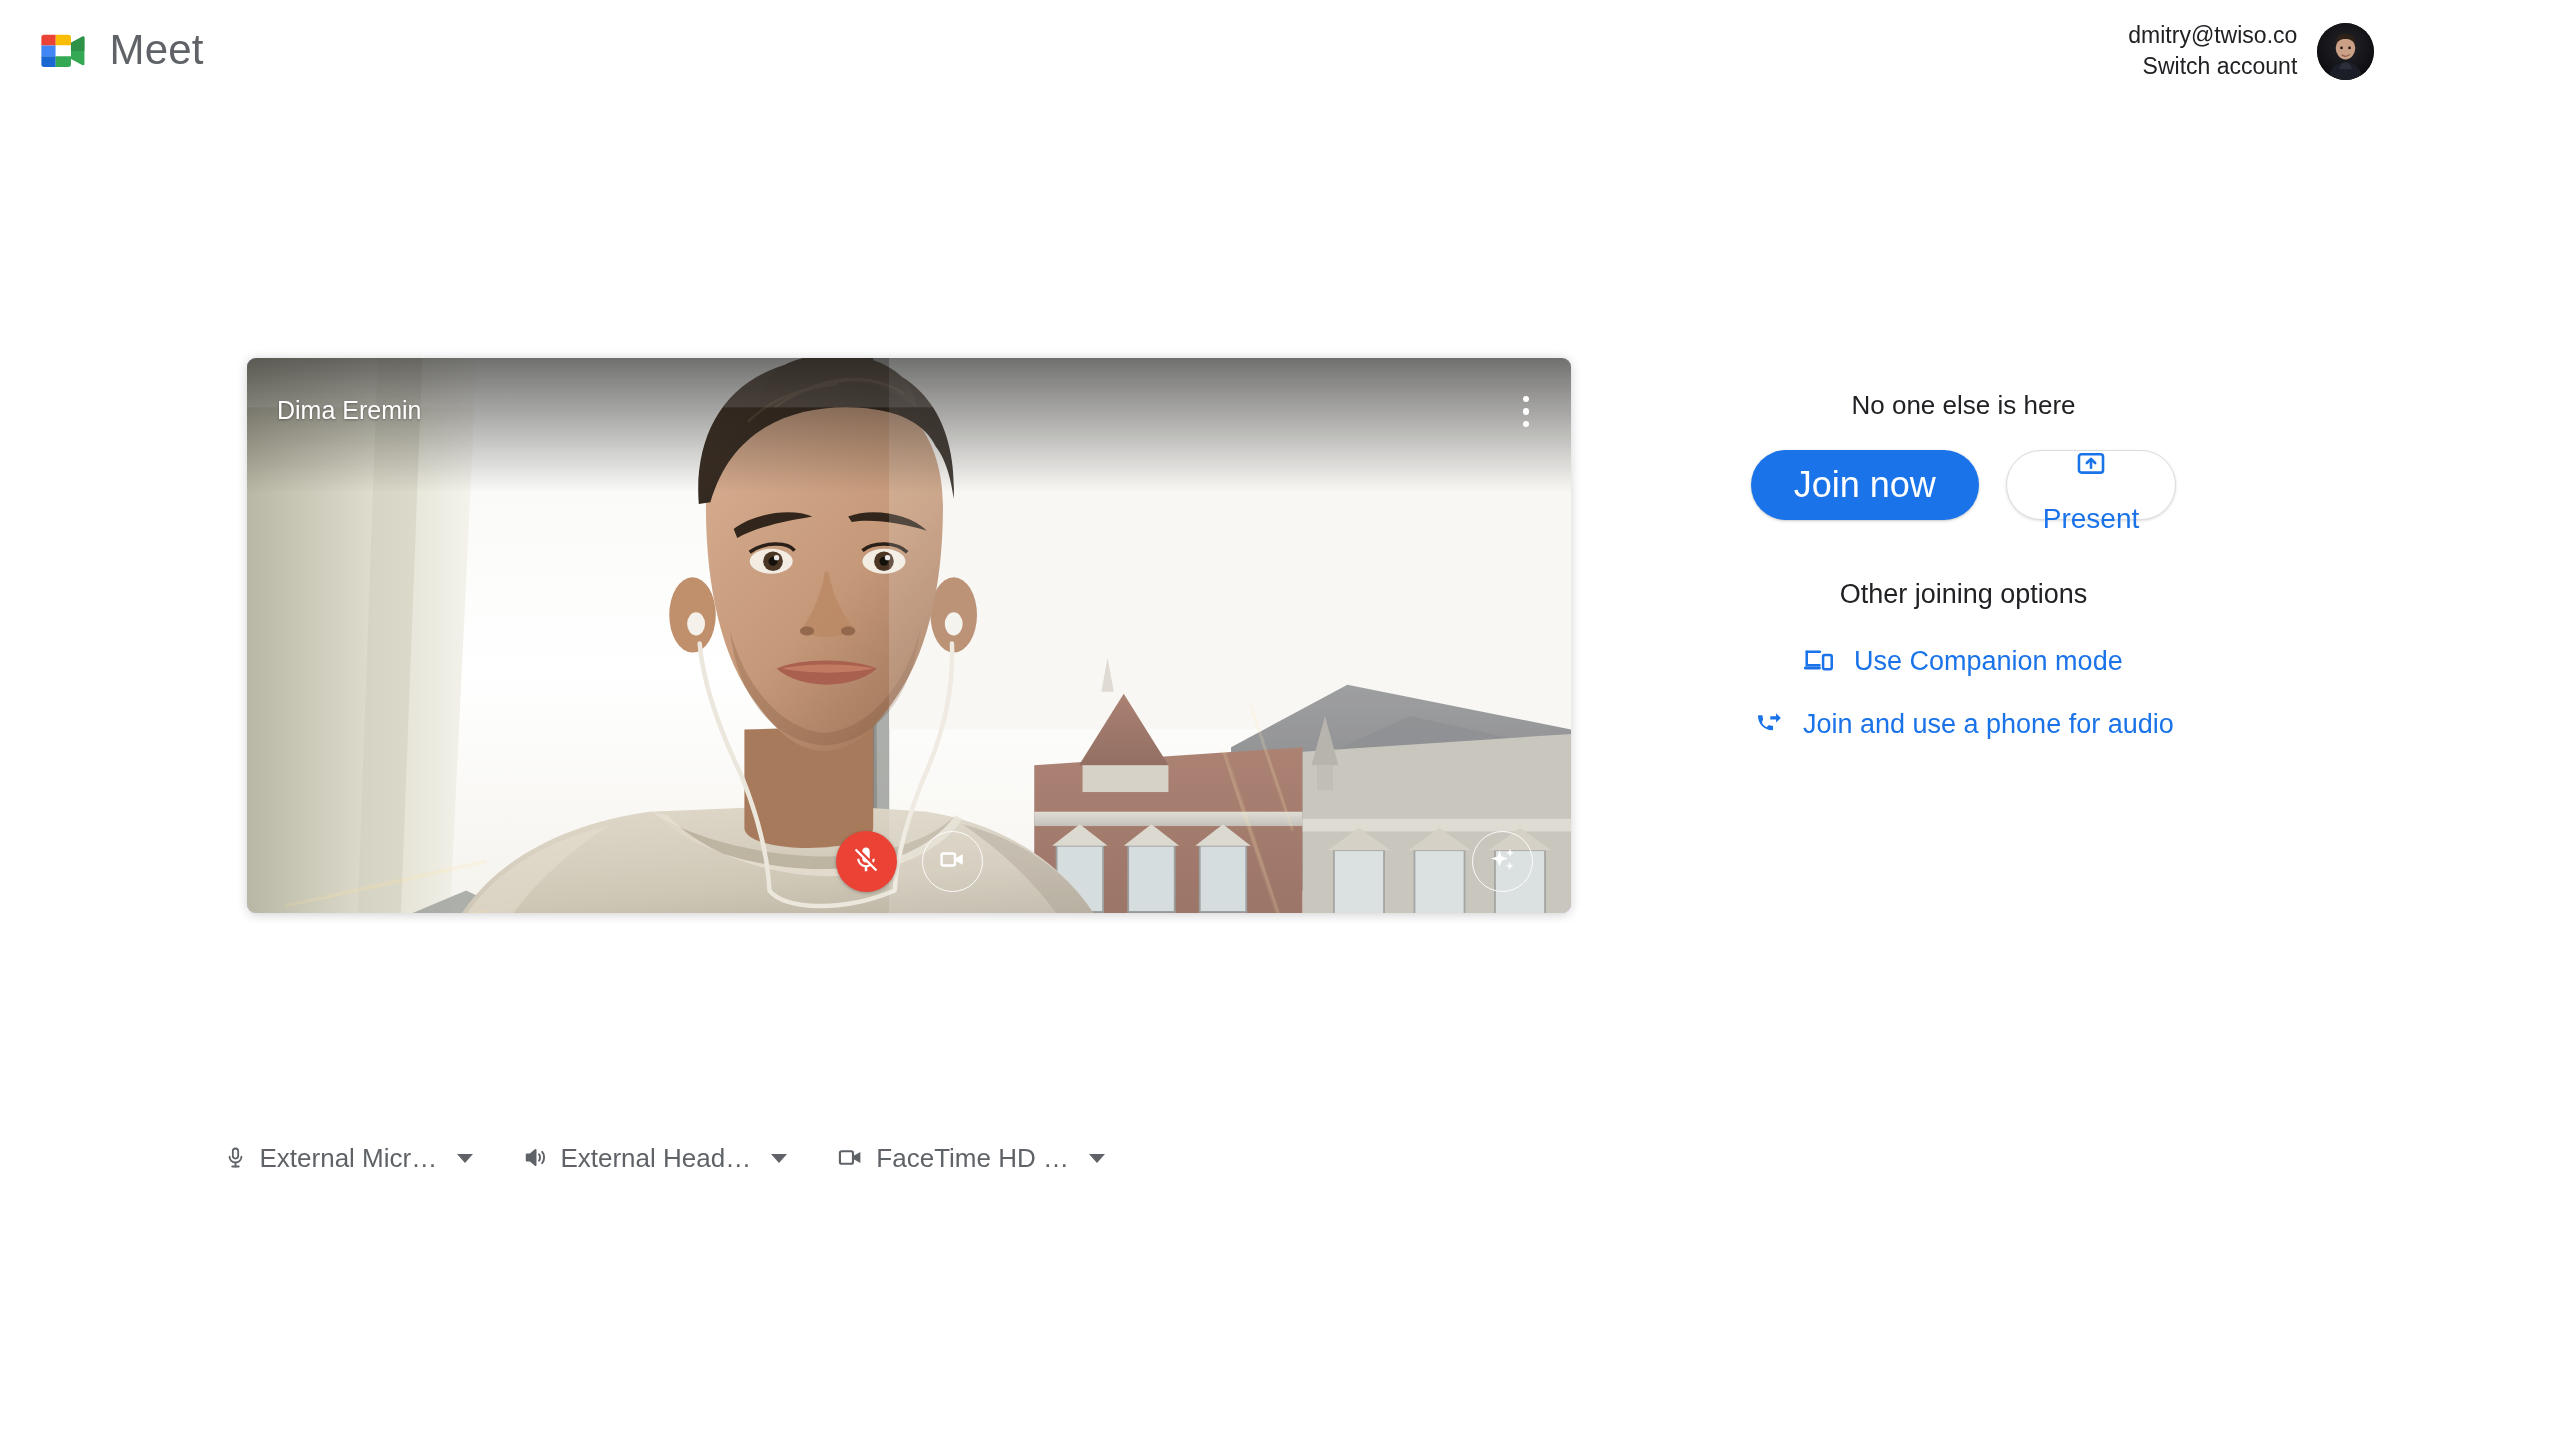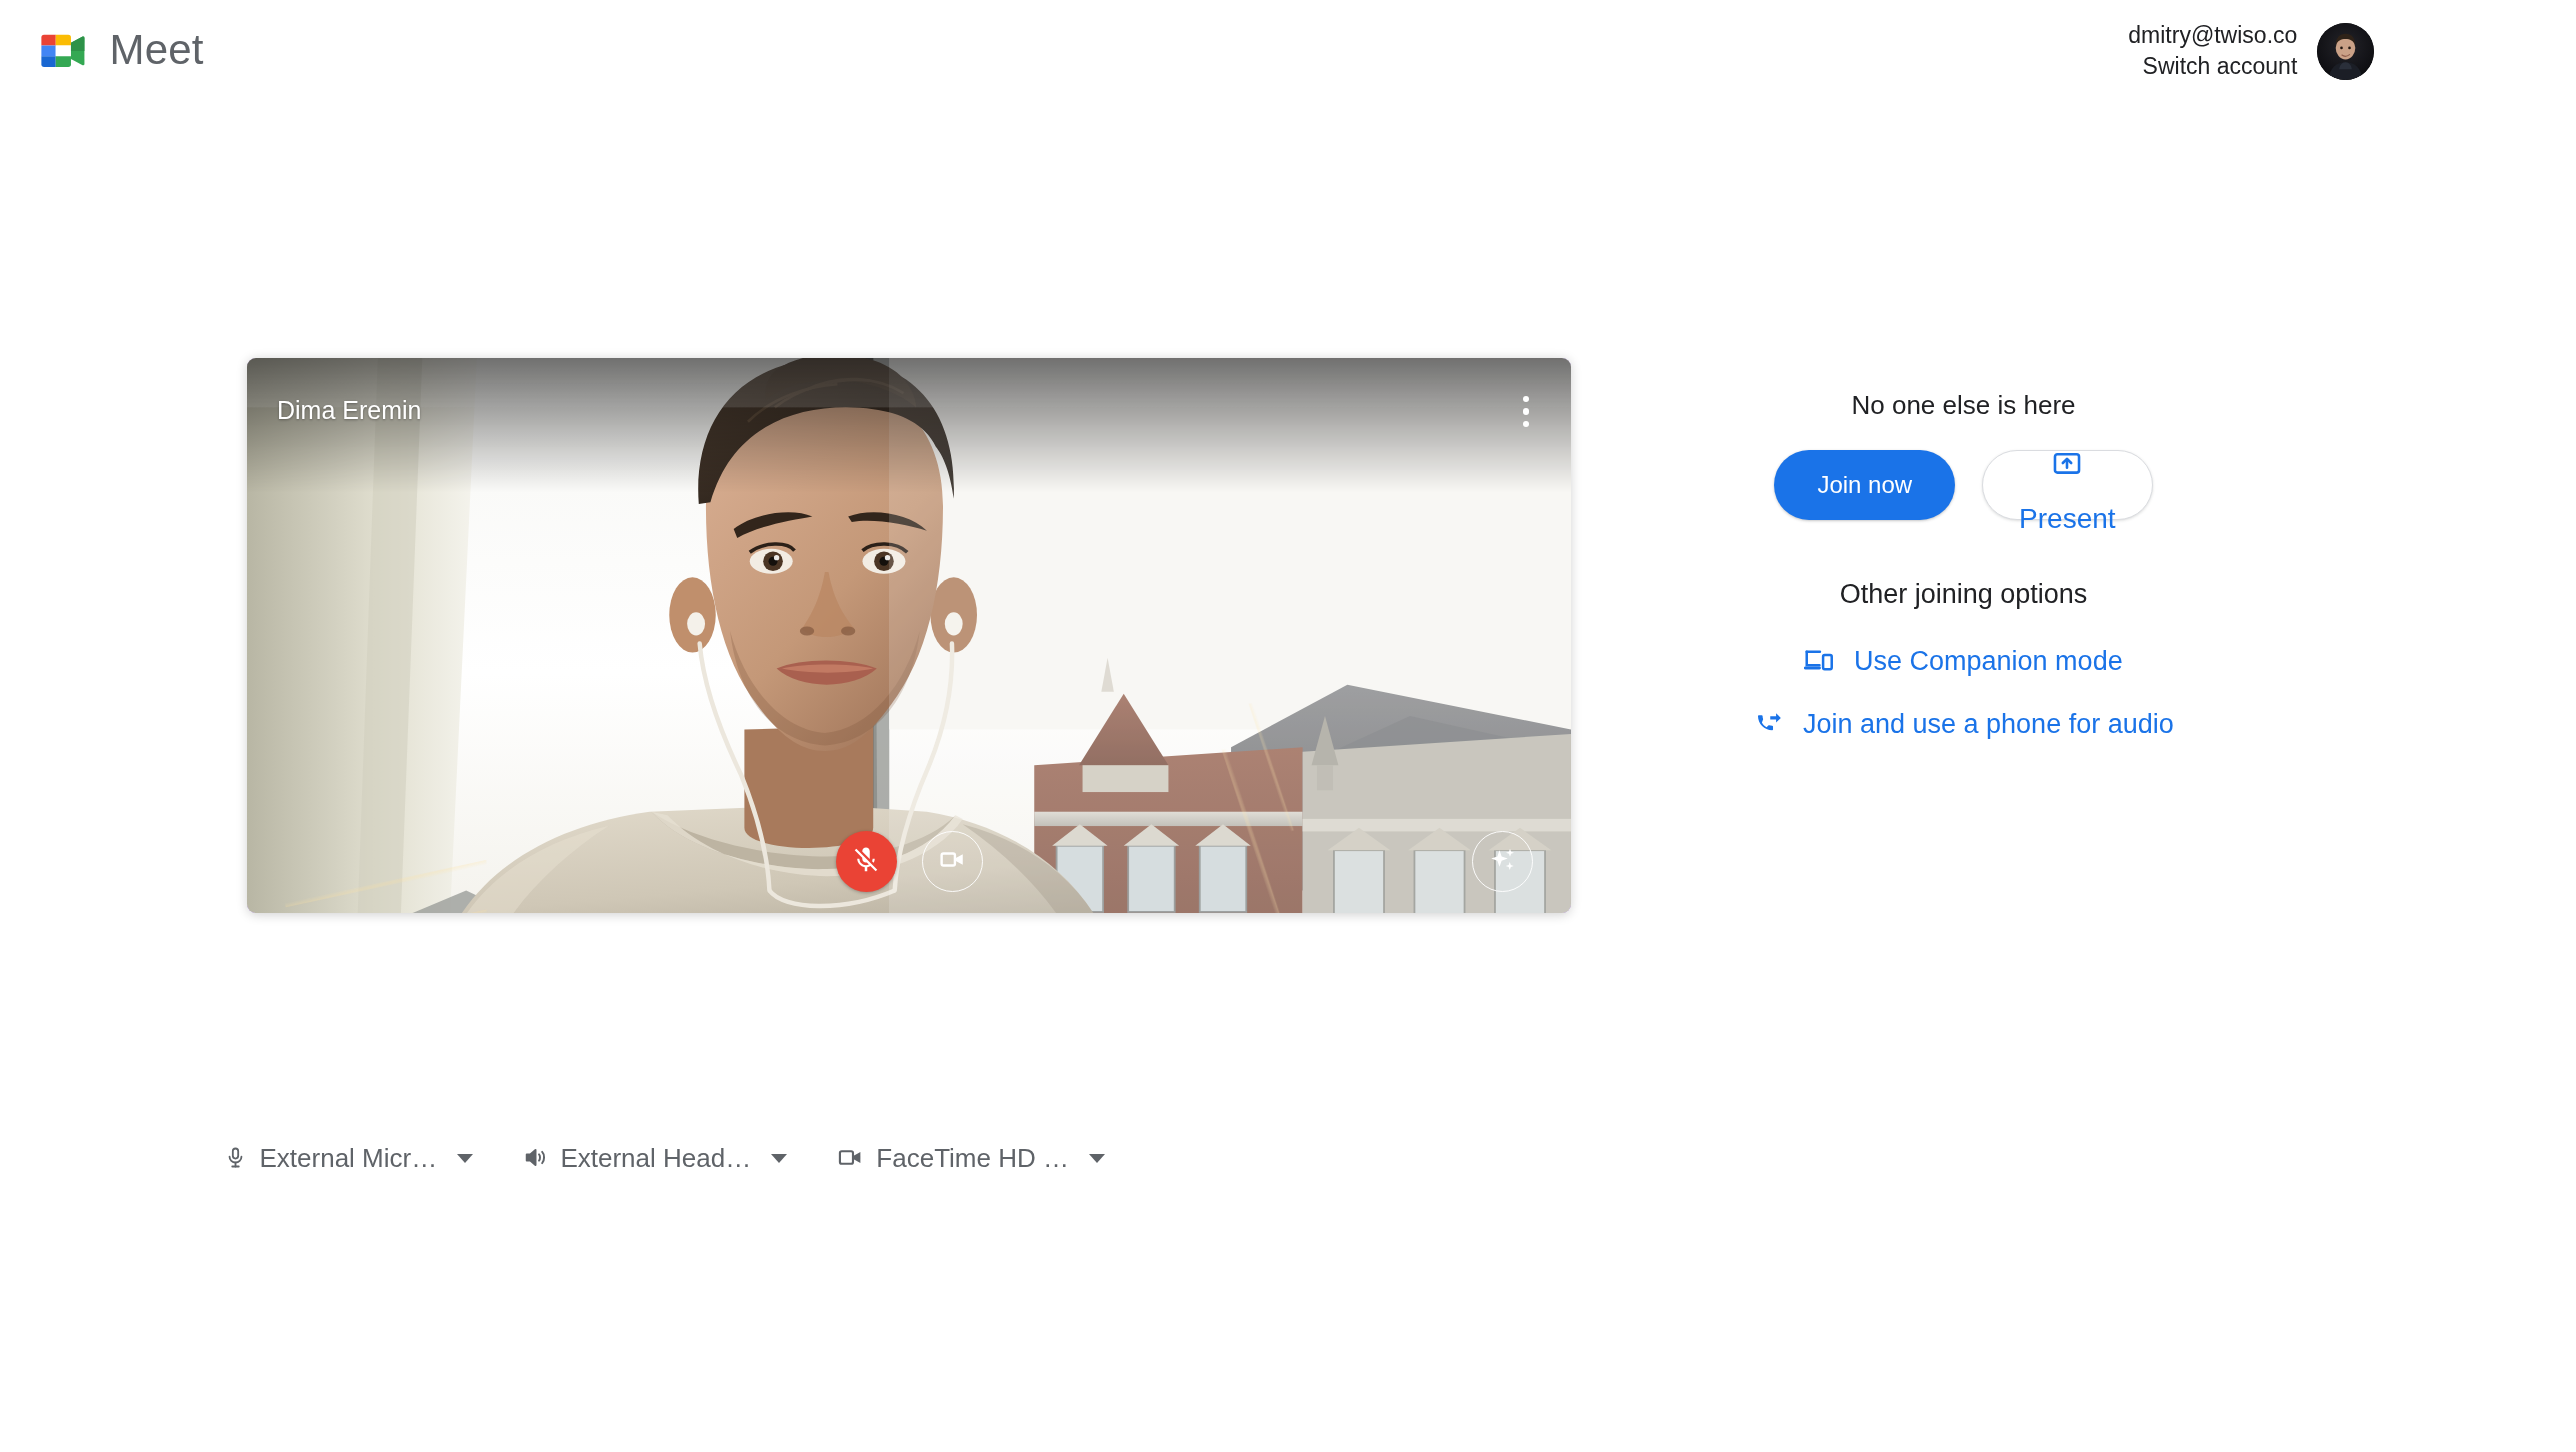--- a/index.html
+++ b/index.html
@@ -113,21 +113,21 @@
     white-space:nowrap;
   }
   .panel-sub{
     font-size:26px; color:#202124; margin-top:32px; text-align:right;
   }
   .actions{
     display:flex; align-items:center; gap:27px; margin-top:29px;
   }
   .btn-join{
     background:#1a73e8; color:#fff;
-    font-size:24px; font-weight:500;
+    font-size:36px; font-weight:500;
     border:none; border-radius:39px;
     padding:0 43px; height:70px;
     display:flex; align-items:center; justify-content:center;
     cursor:pointer; box-shadow:0 0.9px 2.7px rgba(60,64,67,0.3);
     font-family:"Liberation Sans", sans-serif;
   }
   .btn-present{
     background:#fff; color:#1a73e8;
     font-size:28px; font-weight:500;
     border:0.9px solid #dadce0; border-radius:39px;

